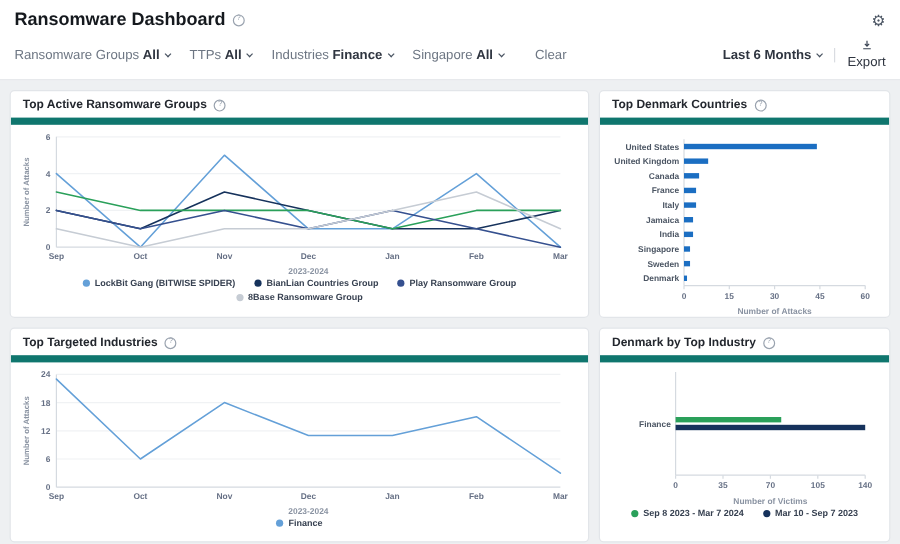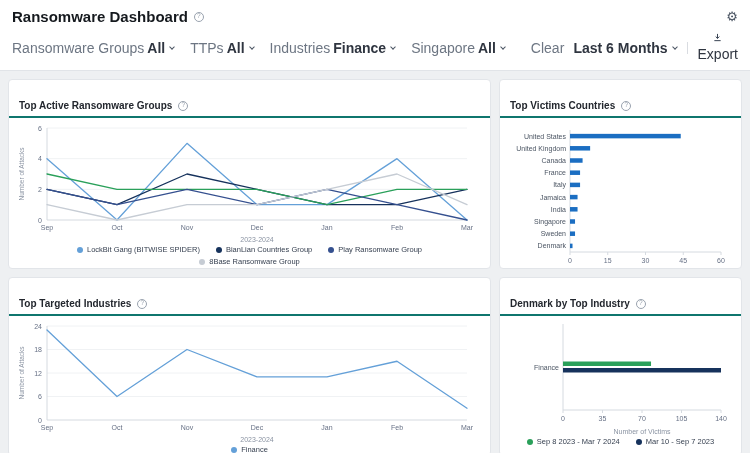--- a/index.html
+++ b/index.html
@@ -1,43 +1,43 @@
 <!DOCTYPE html>
 <html><head>
 <meta charset="utf-8">
 <style>
   * { margin:0; padding:0; box-sizing:border-box; }
   html,body { width:750px; height:453px; overflow:hidden; }
   body { font-family:"Liberation Sans", sans-serif; background:#eef0f2; color:#2f3540; }
 
   
-  .topbar { background:#fff; display:flex; align-items:center; justify-content:space-between; padding:8px 12px 5px;gap:32px; }
+  .topbar { background:#fff; display:flex; align-items:flex-end; justify-content:space-between; padding:8px 12px 5px;gap:32px; }
   .title-wrap { display:flex; align-items:center; }
   .page-title { font-size:15px; font-weight:700; color:#15191e; }
   .info { display:inline-flex; align-items:center; justify-content:center; width:10px; height:10px; border:1px solid #9aa3af; border-radius:50%; color:#9aa3af; font-size:6.5px; margin-left:6px; line-height:1; }
   .gear { font-size:13px; color:#4b5563; cursor:pointer; }
 
   
-  .filterbar { background:#fff; display:flex; align-items:center; justify-content:space-between; padding:3px 12px 8px; border-bottom:1px solid #e1e4e8; font-size:14px; }
+  .filterbar { background:#fff; display:flex; align-items:center; justify-content:space-between; padding:3px 12px 8px; border-bottom:1px solid #e1e4e8; font-size:11px; }
   .filters-left { display:flex; align-items:center; gap:16px; }
   .filters-right { display:flex; align-items:center; }
   .filter { display:flex; align-items:center; cursor:pointer; }
   .flabel { color:#6d7683; }
   .fvalue { color:#2f3540; font-weight:700; margin-left:3px; }
   .chev { width:4px; height:4px; border-right:1.2px solid #4b5563; border-bottom:1.2px solid #4b5563; transform:rotate(45deg); display:inline-block; margin-left:5px; margin-bottom:2px; }
   .clear { color:#6d7683; margin-left:10px; cursor:pointer; }
   .vdiv { border-left:1px solid #d9dce1; height:12px; margin:0 10px; }
   .export { display:flex; align-items:center; gap:4px; cursor:pointer; color:#2f3540;flex-direction:column; }
 
   
   .grid { display:grid; grid-template-columns:1fr 243px; grid-template-rows:190px 179px; gap:8px; padding:8px; }
   .card { background:#fff; border:1px solid #e2e5e9; border-radius:4px; overflow:hidden; }
-  .card-head { display:flex; align-items:center; padding:20px 10px 5px; border-bottom:2px solid #0f766e; }
+  .card-head { display:flex; align-items:center; padding:6px 10px 5px; border-bottom:6px solid #0f766e; }
   .card-title { font-size:10px; font-weight:700; color:#23272e; }
-  .card-body { padding:2px 8px; }
+  .card-body { padding:2px 8px;font-weight:bold; }
 
   svg { font-family:"Liberation Sans", sans-serif; display:block; }
 
   
   .legend { display:flex; flex-wrap:wrap; justify-content:center; column-gap:16px; row-gap:3px; font-size:7.5px; color:#374151; margin:1px auto 0; }
   .legend-groups { max-width:430px; }
   .legend-item { display:inline-flex; align-items:center; gap:4px; cursor:pointer; }
   .dot { width:6px; height:6px; border-radius:50%; display:inline-block; flex:none; }
 </style>
 </head>
@@ -141,21 +141,21 @@
             <span class="legend-item">
               <span class="dot" style="background: rgb(198, 204, 212);"></span>
               <span>8Base Ransomware Group</span>
             </span>
           </div>
       </div>
     </section>
 
     <section class="card">
       <div class="card-head">
-        <span class="card-title">Top Victims Countries</span>
+        <span class="card-title">Top Denmark Countries</span>
         <span class="info">?</span>
       </div>
       <div class="card-body">
         <svg id="chart-countries" width="225" height="158">
             <line x1="62" x2="62" y1="132" y2="135" stroke="#d5dae0"></line>
             <text x="62" y="143" text-anchor="middle" font-size="7" fill="#667085">0</text>
             <line x1="99.75" x2="99.75" y1="132" y2="135" stroke="#d5dae0"></line>
             <text x="99.75" y="143" text-anchor="middle" font-size="7" fill="#667085">15</text>
             <line x1="137.5" x2="137.5" y1="132" y2="135" stroke="#d5dae0"></line>
             <text x="137.5" y="143" text-anchor="middle" font-size="7" fill="#667085">30</text>

